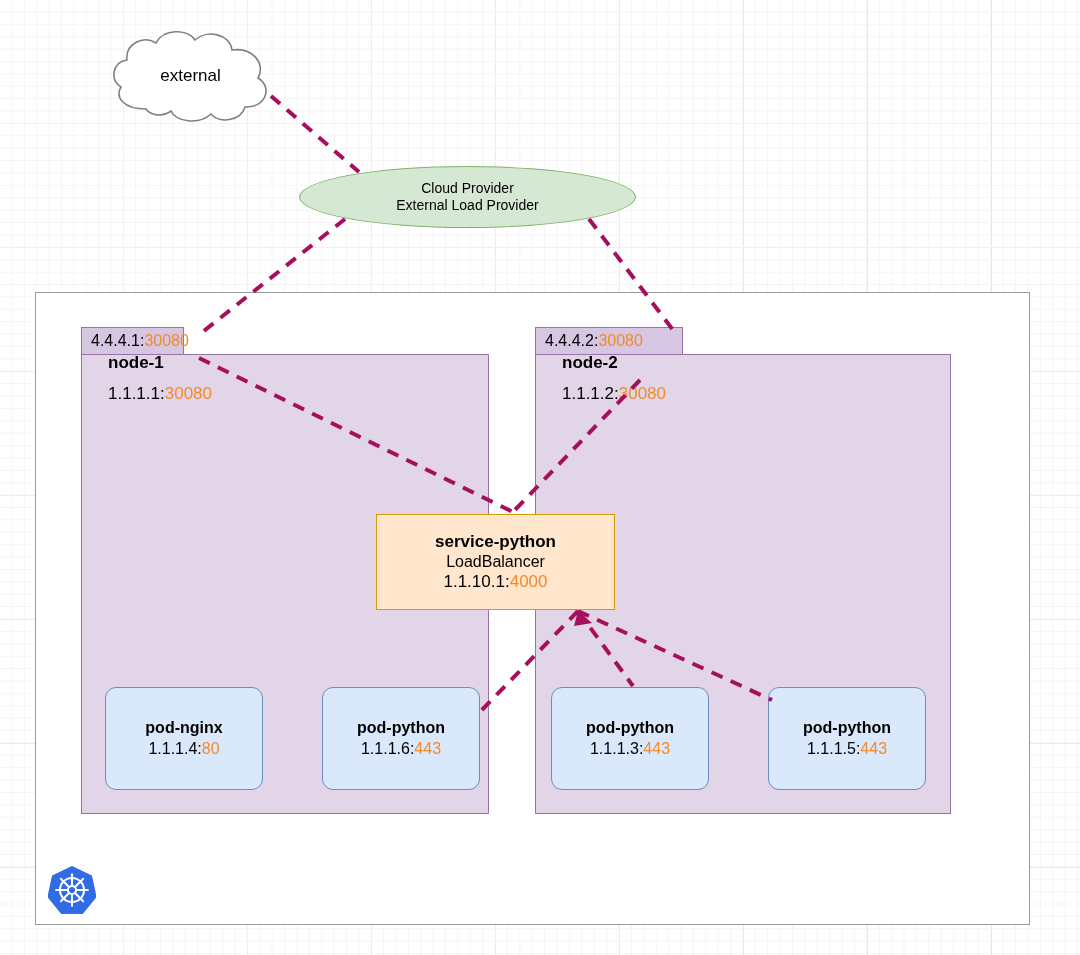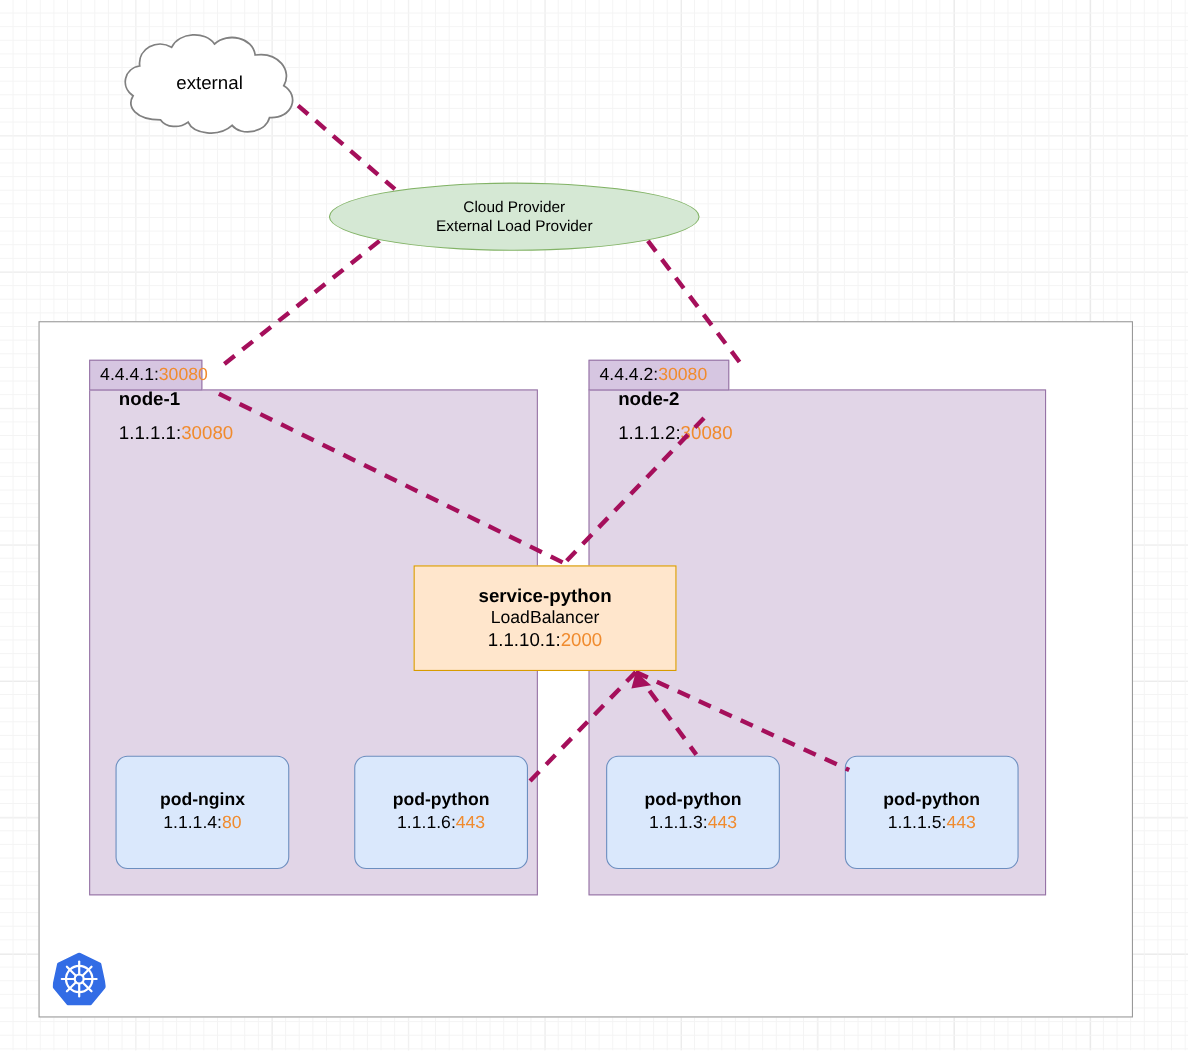--- a/index.html
+++ b/index.html
@@ -190,21 +190,21 @@
         <span class="port">30080</span>
     </div>
     <div class="node-title">node-1</div>
     <div class="node-addr">
       <span>1.1.1.1</span><span>:</span><span class="port">30080</span>
     </div>
   </div>
 
   <div class="node-wrap" style="left:535px; top:327px; width:416px; height:487px;">
     <div class="node-body" style="width:416px; height:460px;"></div>
-    <div class="node-tab" style="width:128px;">
+    <div class="node-tab" style="width:148px;">
       <span>4.4.4.2</span>
         <span>:</span>
         <span class="port">30080</span>
     </div>
     <div class="node-title">node-2</div>
     <div class="node-addr">
       <span>1.1.1.2</span><span>:</span><span class="port">30080</span>
     </div>
   </div>
 
@@ -247,21 +247,21 @@
       <line x1="578" y1="611" x2="633" y2="686"></line>
       <line x1="578" y1="611" x2="772" y2="700"></line>
     </g>
     <path d="M 578 611 L 592 623 L 574 626 Z" fill="#a50f5b" stroke="none"></path>
   </svg>
 
   <div class="service">
     <div class="svc-name">service-python</div>
     <div class="svc-type">LoadBalancer</div>
     <div class="svc-addr">
-      <span>1.1.10.1</span><span>:</span><span class="port">2000</span>
+      <span>1.1.10.1</span><span>:</span><span class="port">4000</span>
     </div>
   </div>
 
   <div class="lb">
     <div class="lb-line">Cloud Provider</div>
     <div class="lb-line">External Load Provider</div>
   </div>
 
   <div class="cloud-wrap">
     <svg width="175" height="98" viewBox="0 0 175 98">

